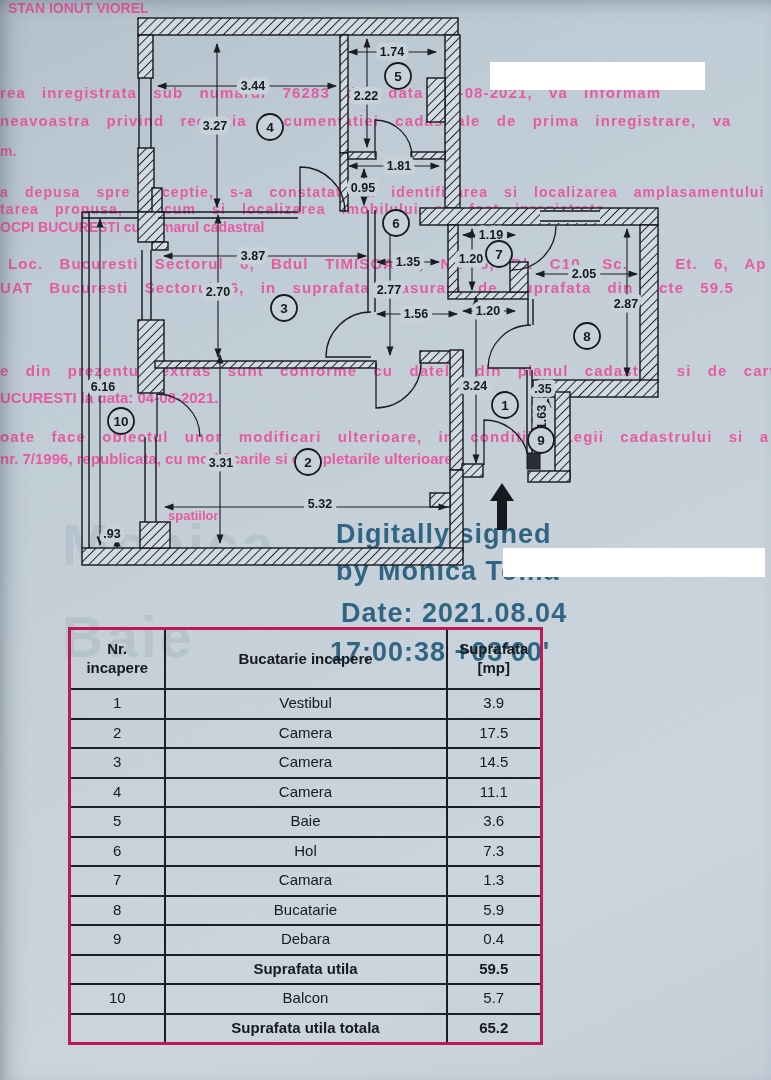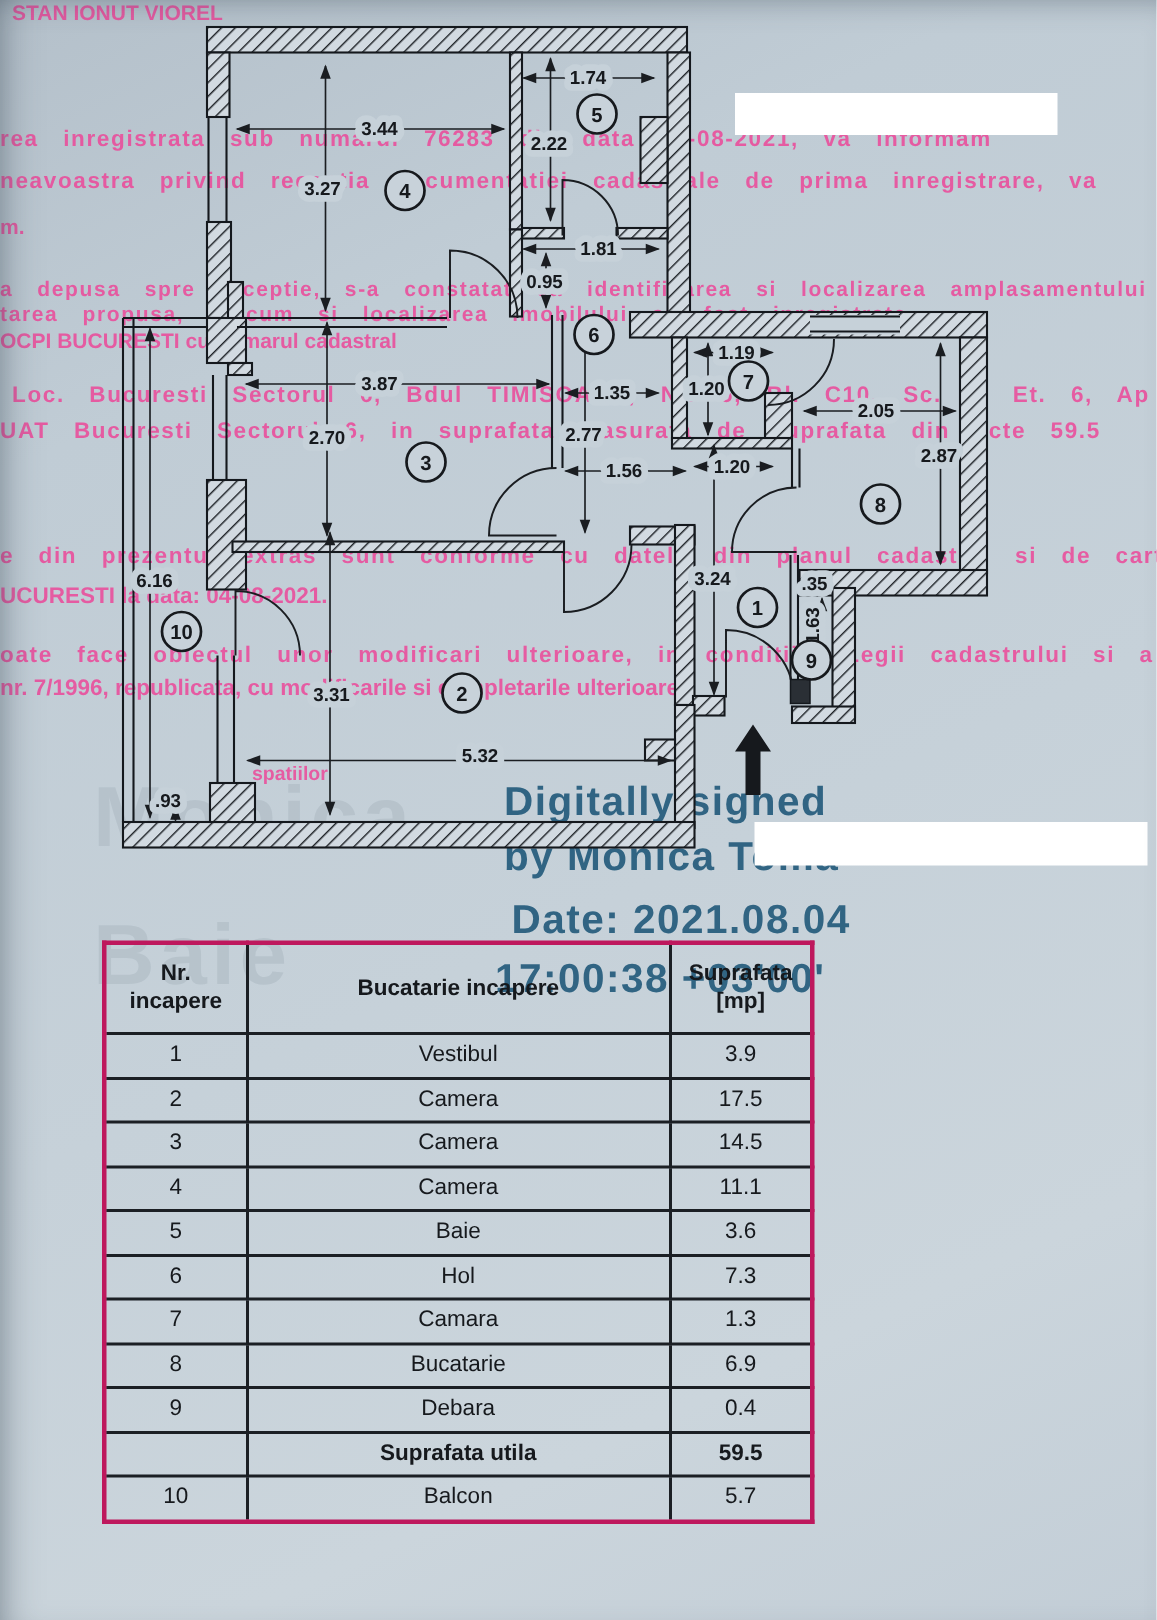--- a/index.html
+++ b/index.html
@@ -280,32 +280,37 @@
           <td>7.3</td>
         </tr>
         <tr>
           <td>7</td>
           <td>Camara</td>
           <td>1.3</td>
         </tr>
         <tr>
           <td>8</td>
           <td>Bucatarie</td>
-          <td>6.9</td>
+          <td>5.9</td>
         </tr>
         <tr>
           <td>9</td>
           <td>Debara</td>
           <td>0.4</td>
         </tr>
         <tr>
           <td class="boldcell"></td>
           <td class="boldcell">Suprafata utila</td>
           <td class="boldcell">59.5</td>
         </tr>
         <tr>
           <td>10</td>
           <td>Balcon</td>
           <td>5.7</td>
         </tr>
+        <tr>
+          <td class="boldcell"></td>
+          <td class="boldcell">Suprafata utila totala</td>
+          <td class="boldcell">65.2</td>
+        </tr>
       </tbody>
   </table>
 </div>
 
 </body></html>

